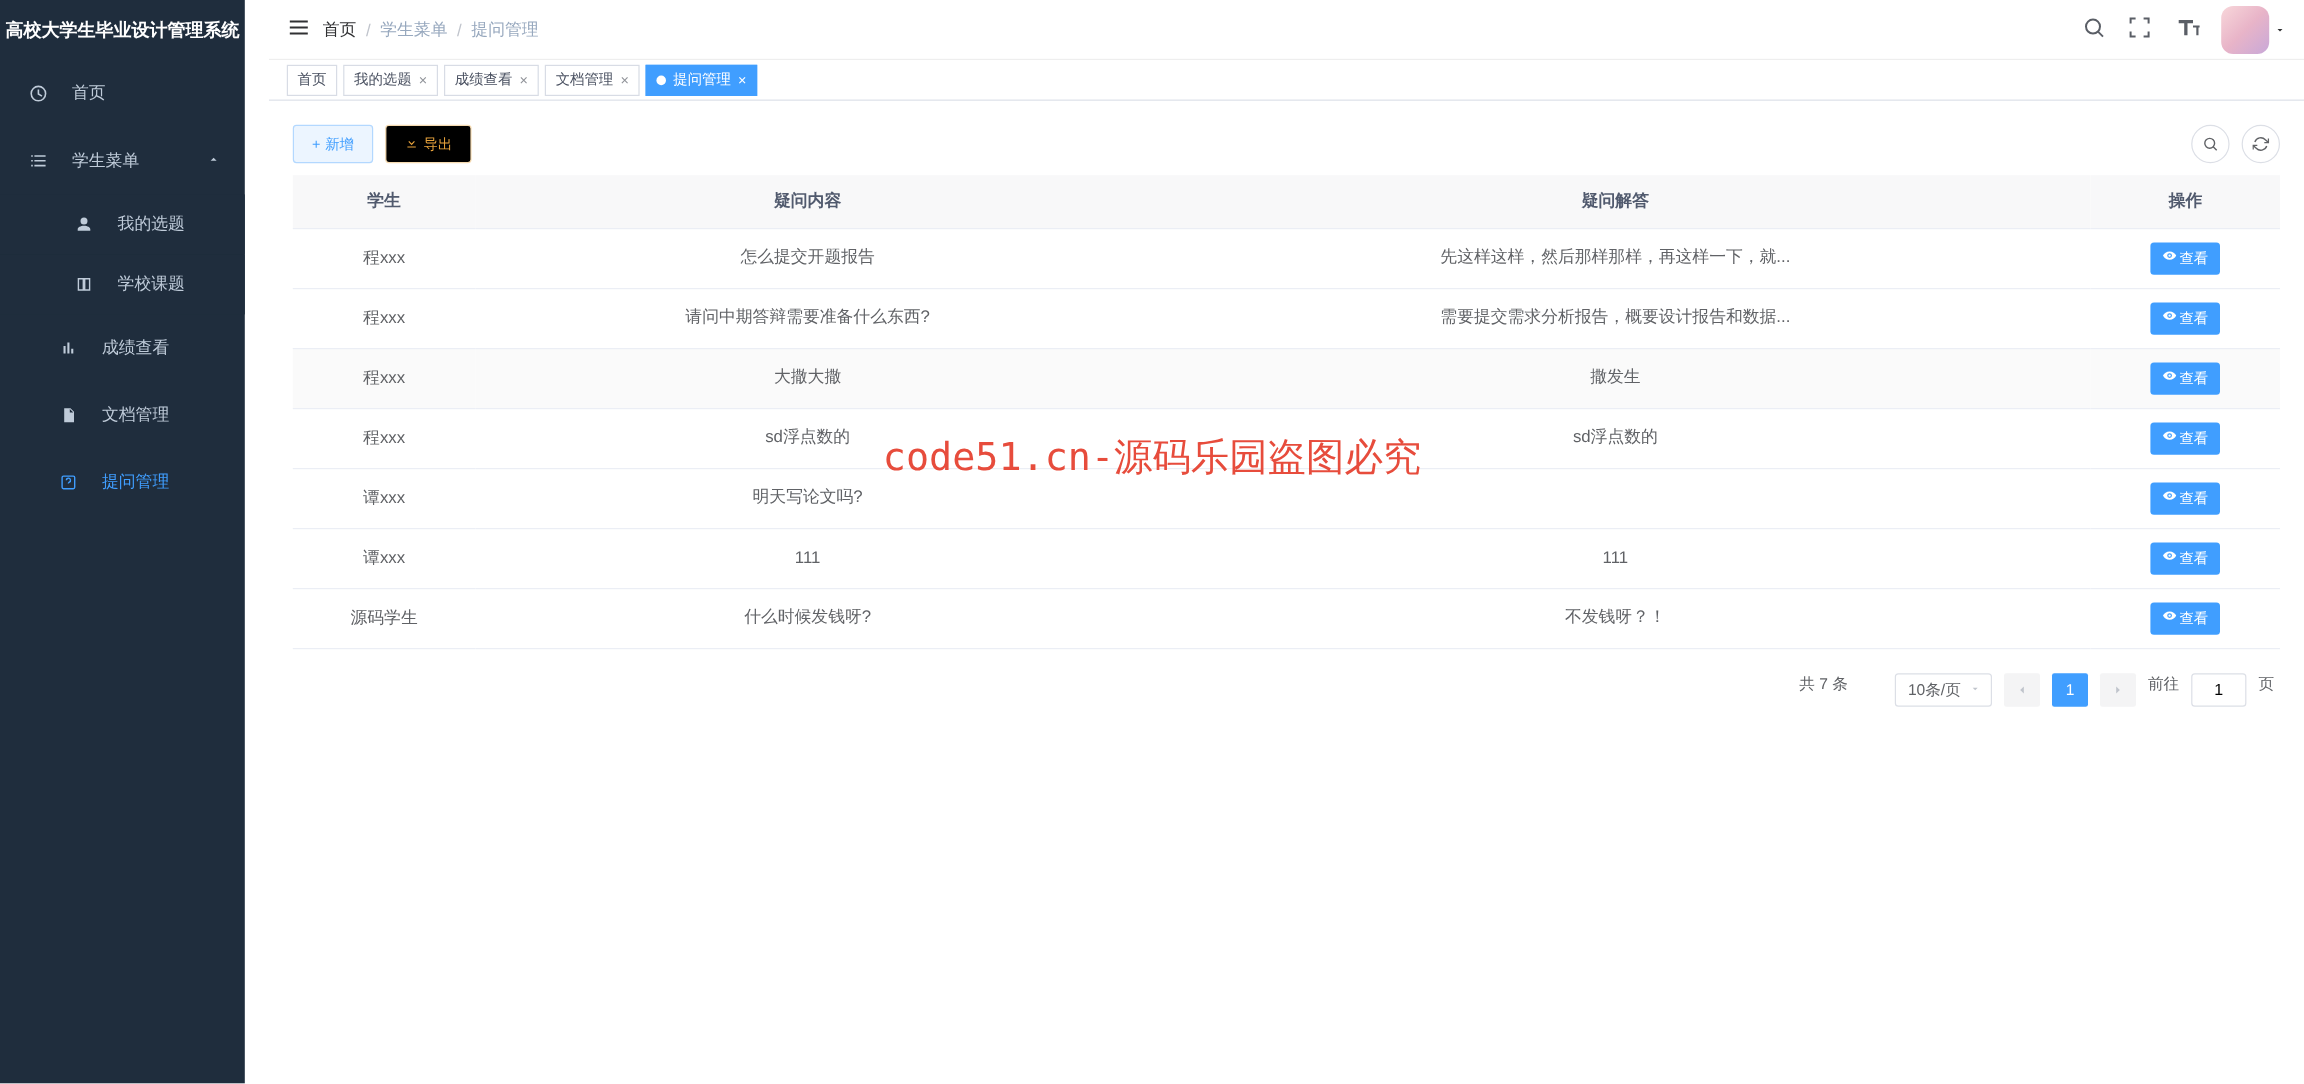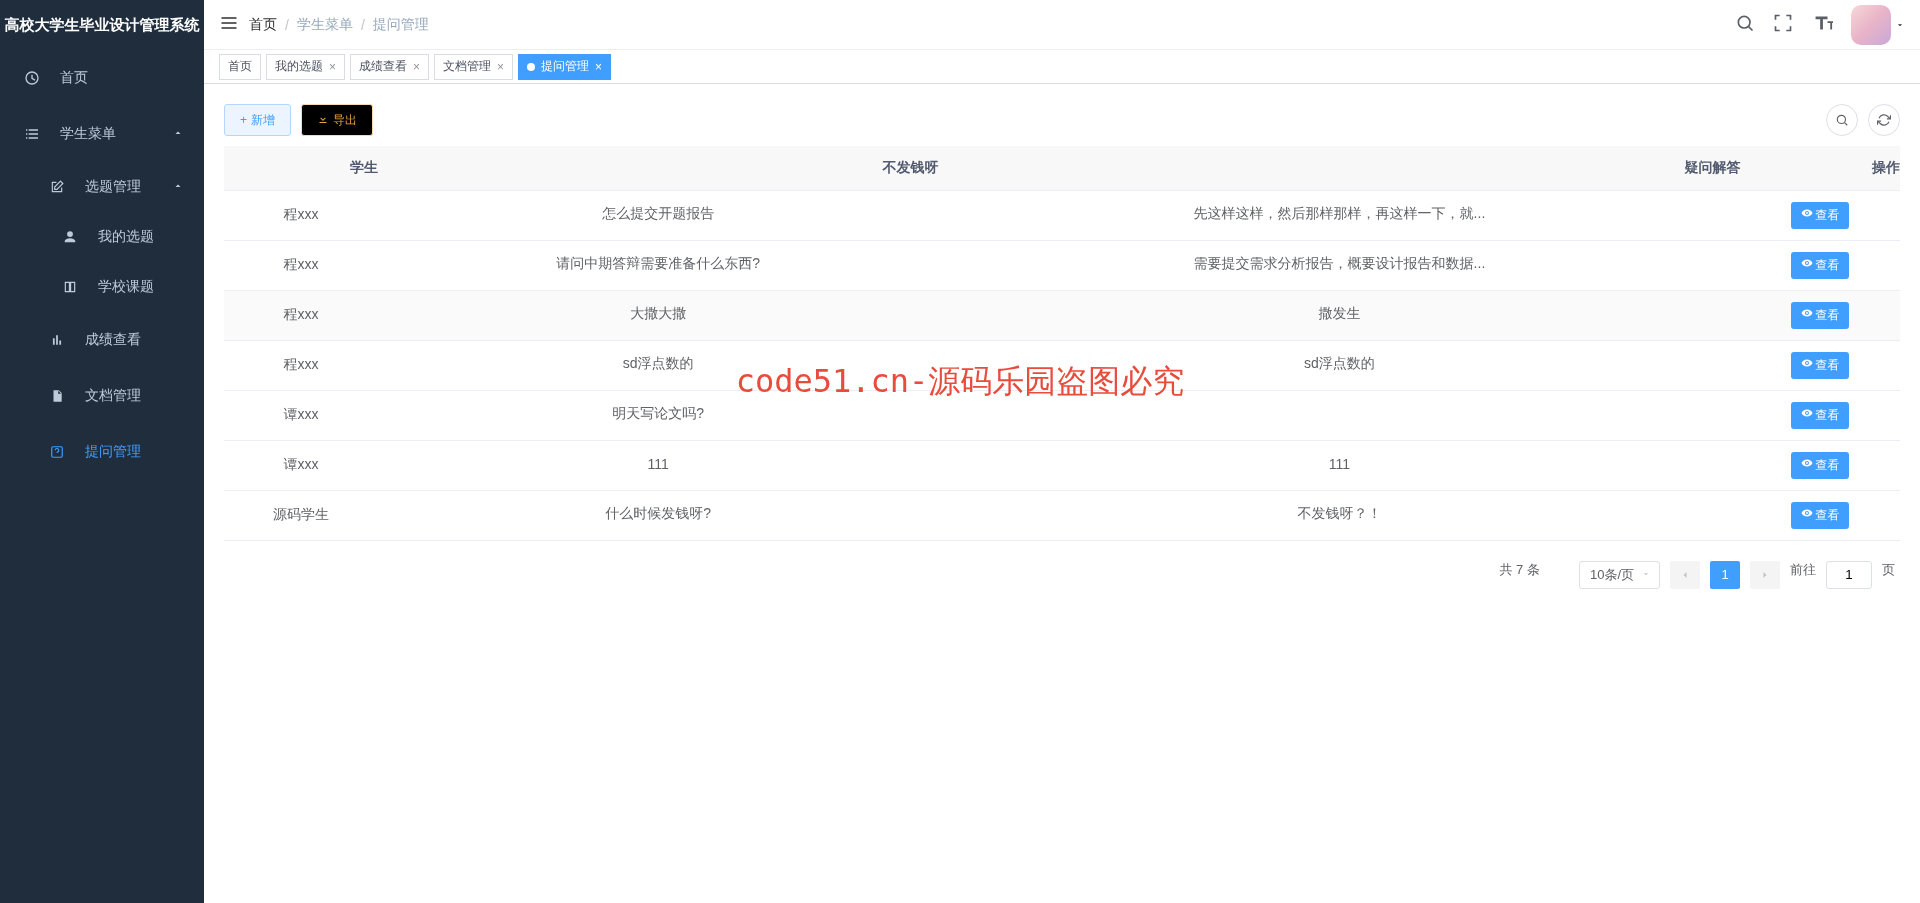--- a/index.html
+++ b/index.html
@@ -1,17 +1,17 @@
 <!DOCTYPE html>
 <html><head>
 <meta charset="utf-8">
 <style>
 * { margin: 0; padding: 0; box-sizing: border-box; }
 body { font-family: "Helvetica Neue", Helvetica, "PingFang SC", "Hiragino Sans GB", "Microsoft YaHei", Arial, sans-serif; font-size: 14px; color: #303133; background: #fff; }
-.app { display: flex; height: 100vh; }
+.app { display: flex; height: 100vh; gap: 20px; }
 
 
 .sidebar { width: 204px; background: #1f2d3d; color: #bfcbd9; display: flex; flex-direction: column; flex-shrink: 0; }
 .logo { height: 50px; display: flex; align-items: center; justify-content: center; color: #fff; font-weight: 600; font-size: 15px; }
 .menu { flex: 1; }
 .menu-item { display: flex; align-items: center; height: 56px; padding: 0 20px; cursor: pointer; color: #bfcbd9; font-size: 14px; }
 .menu-item.active { color: #409eff; }
 .menu-item .icon { width: 24px; margin-right: 16px; display: flex; align-items: center; justify-content: center; }
 .menu-item .arrow { margin-left: auto; }
 .submenu-item { display: flex; align-items: center; height: 50px; padding: 0 20px 0 45px; cursor: pointer; color: #bfcbd9; background: #1f2d3d; }
@@ -44,21 +44,21 @@
 .toolbar { display: flex; align-items: center; margin-bottom: 10px; }
 .btn { display: inline-flex; align-items: center; height: 32px; padding: 0 15px; border-radius: 3px; font-size: 12px; cursor: pointer; margin-right: 10px; border: 1px solid; }
 .btn-primary { color: #409eff; background: #ecf5ff; border-color: #b3d8ff; }
 .btn-warning { color: #e6a23c; background: #000000; border-color: #f5dab1; }
 .btn-icon { margin-right: 4px; }
 .toolbar-right { margin-left: auto; display: flex; gap: 10px; }
 .circle-btn { width: 32px; height: 32px; border-radius: 50%; border: 1px solid #dcdfe6; display: flex; align-items: center; justify-content: center; cursor: pointer; color: #606266; }
 
 
 .table { width: 100%; border-collapse: collapse; }
-.table th { background: #f8f8f9; height: 44px; text-align: right; font-weight: 600; color: #515a6e; border-bottom: 1px solid #ebeef5; font-size: 14px; }
+.table th { background: #f8f8f9; height: 44px; text-align: center; font-weight: 600; color: #515a6e; border-bottom: 1px solid #ebeef5; font-size: 14px; }
 .table td { height: 50px; text-align: center; border-bottom: 1px solid #ebeef5; color: #606266; font-size: 14px; }
 .table tr.striped td { background: #fafafa; }
 .view-btn { display: inline-flex; background: #409eff; color: #fff; border-radius: 3px; padding: 5px 10px; font-size: 12px; cursor: pointer; }
 .view-btn svg { margin-right: 2px; }
 
 
 .pagination { display: flex; align-items: flex-start; justify-content: flex-end; margin-top: 20px; font-size: 13px; color: #606266; }
 .pagination > * { margin: 0 5px; }
 .page-select { border: 1px solid #dcdfe6; border-radius: 3px; height: 28px; padding: 0 25px 0 10px; position: relative; display: inline-flex; align-items: center; cursor: pointer; margin-left: 34px; }
 .page-select .arrow-down { position: absolute; right: 8px; }
@@ -87,32 +87,20 @@
         <span>首页</span>
       </div>
       <div class="menu-item">
         <span class="icon">
             <svg width="16" height="16" viewBox="0 0 24 24" fill="currentColor">
               <path d="M3 5h2v2H3zm4 0h14v2H7zm-4 6h2v2H3zm4 0h14v2H7zm-4 6h2v2H3zm4 0h14v2H7z"></path>
             </svg>
           </span>
         <span>学生菜单</span>
         <span class="arrow"><svg width="12" height="12" viewBox="0 0 24 24" fill="currentColor">
-              <path d="M7 14l5-5 5 5z"></path>
-            </svg></span>
-      </div>
-      <div class="submenu-item">
-        <span class="icon">
-            <svg width="14" height="14" viewBox="0 0 24 24" fill="none" stroke="currentColor" stroke-width="2">
-              <path d="M11 4H4v16h16v-7"></path>
-              <path d="M18 2l4 4-10 10H8v-4z"></path>
-            </svg>
-          </span>
-        <span>选题管理</span>
-        <span class="arrow" style="margin-left:auto"><svg width="12" height="12" viewBox="0 0 24 24" fill="currentColor">
               <path d="M7 14l5-5 5 5z"></path>
             </svg></span>
       </div>
       <div class="submenu-item submenu-item2">
         <span class="icon">
             <svg width="14" height="14" viewBox="0 0 24 24" fill="currentColor">
               <path d="M12 12a5 5 0 1 0-5-5 5 5 0 0 0 5 5zm0 2c-5 0-9 2.5-9 5v2h18v-2c0-2.5-4-5-9-5z"></path>
             </svg>
           </span>
         <span>我的选题</span>
@@ -233,21 +221,21 @@
                 <path d="M3.5 9a9 9 0 0 1 15-3L23 10M1 14l4.5 4a9 9 0 0 0 15-3"></path>
               </svg>
             </div>
         </div>
       </div>
 
       <table class="table">
         <thead>
           <tr>
             <th>学生</th>
-            <th>不发钱呀</th>
+            <th>疑问内容</th>
             <th>疑问解答</th>
             <th>操作</th>
           </tr>
         </thead>
         <tbody id="table-body">
             <tr>
     <td>程xxx</td>
     <td><span class="ellipsis">怎么提交开题报告</span></td>
     <td><span class="ellipsis">先这样这样，然后那样那样，再这样一下，就...</span></td>
     <td><span class="view-btn"><svg width="12" height="12" viewBox="0 0 24 24" fill="currentColor">

